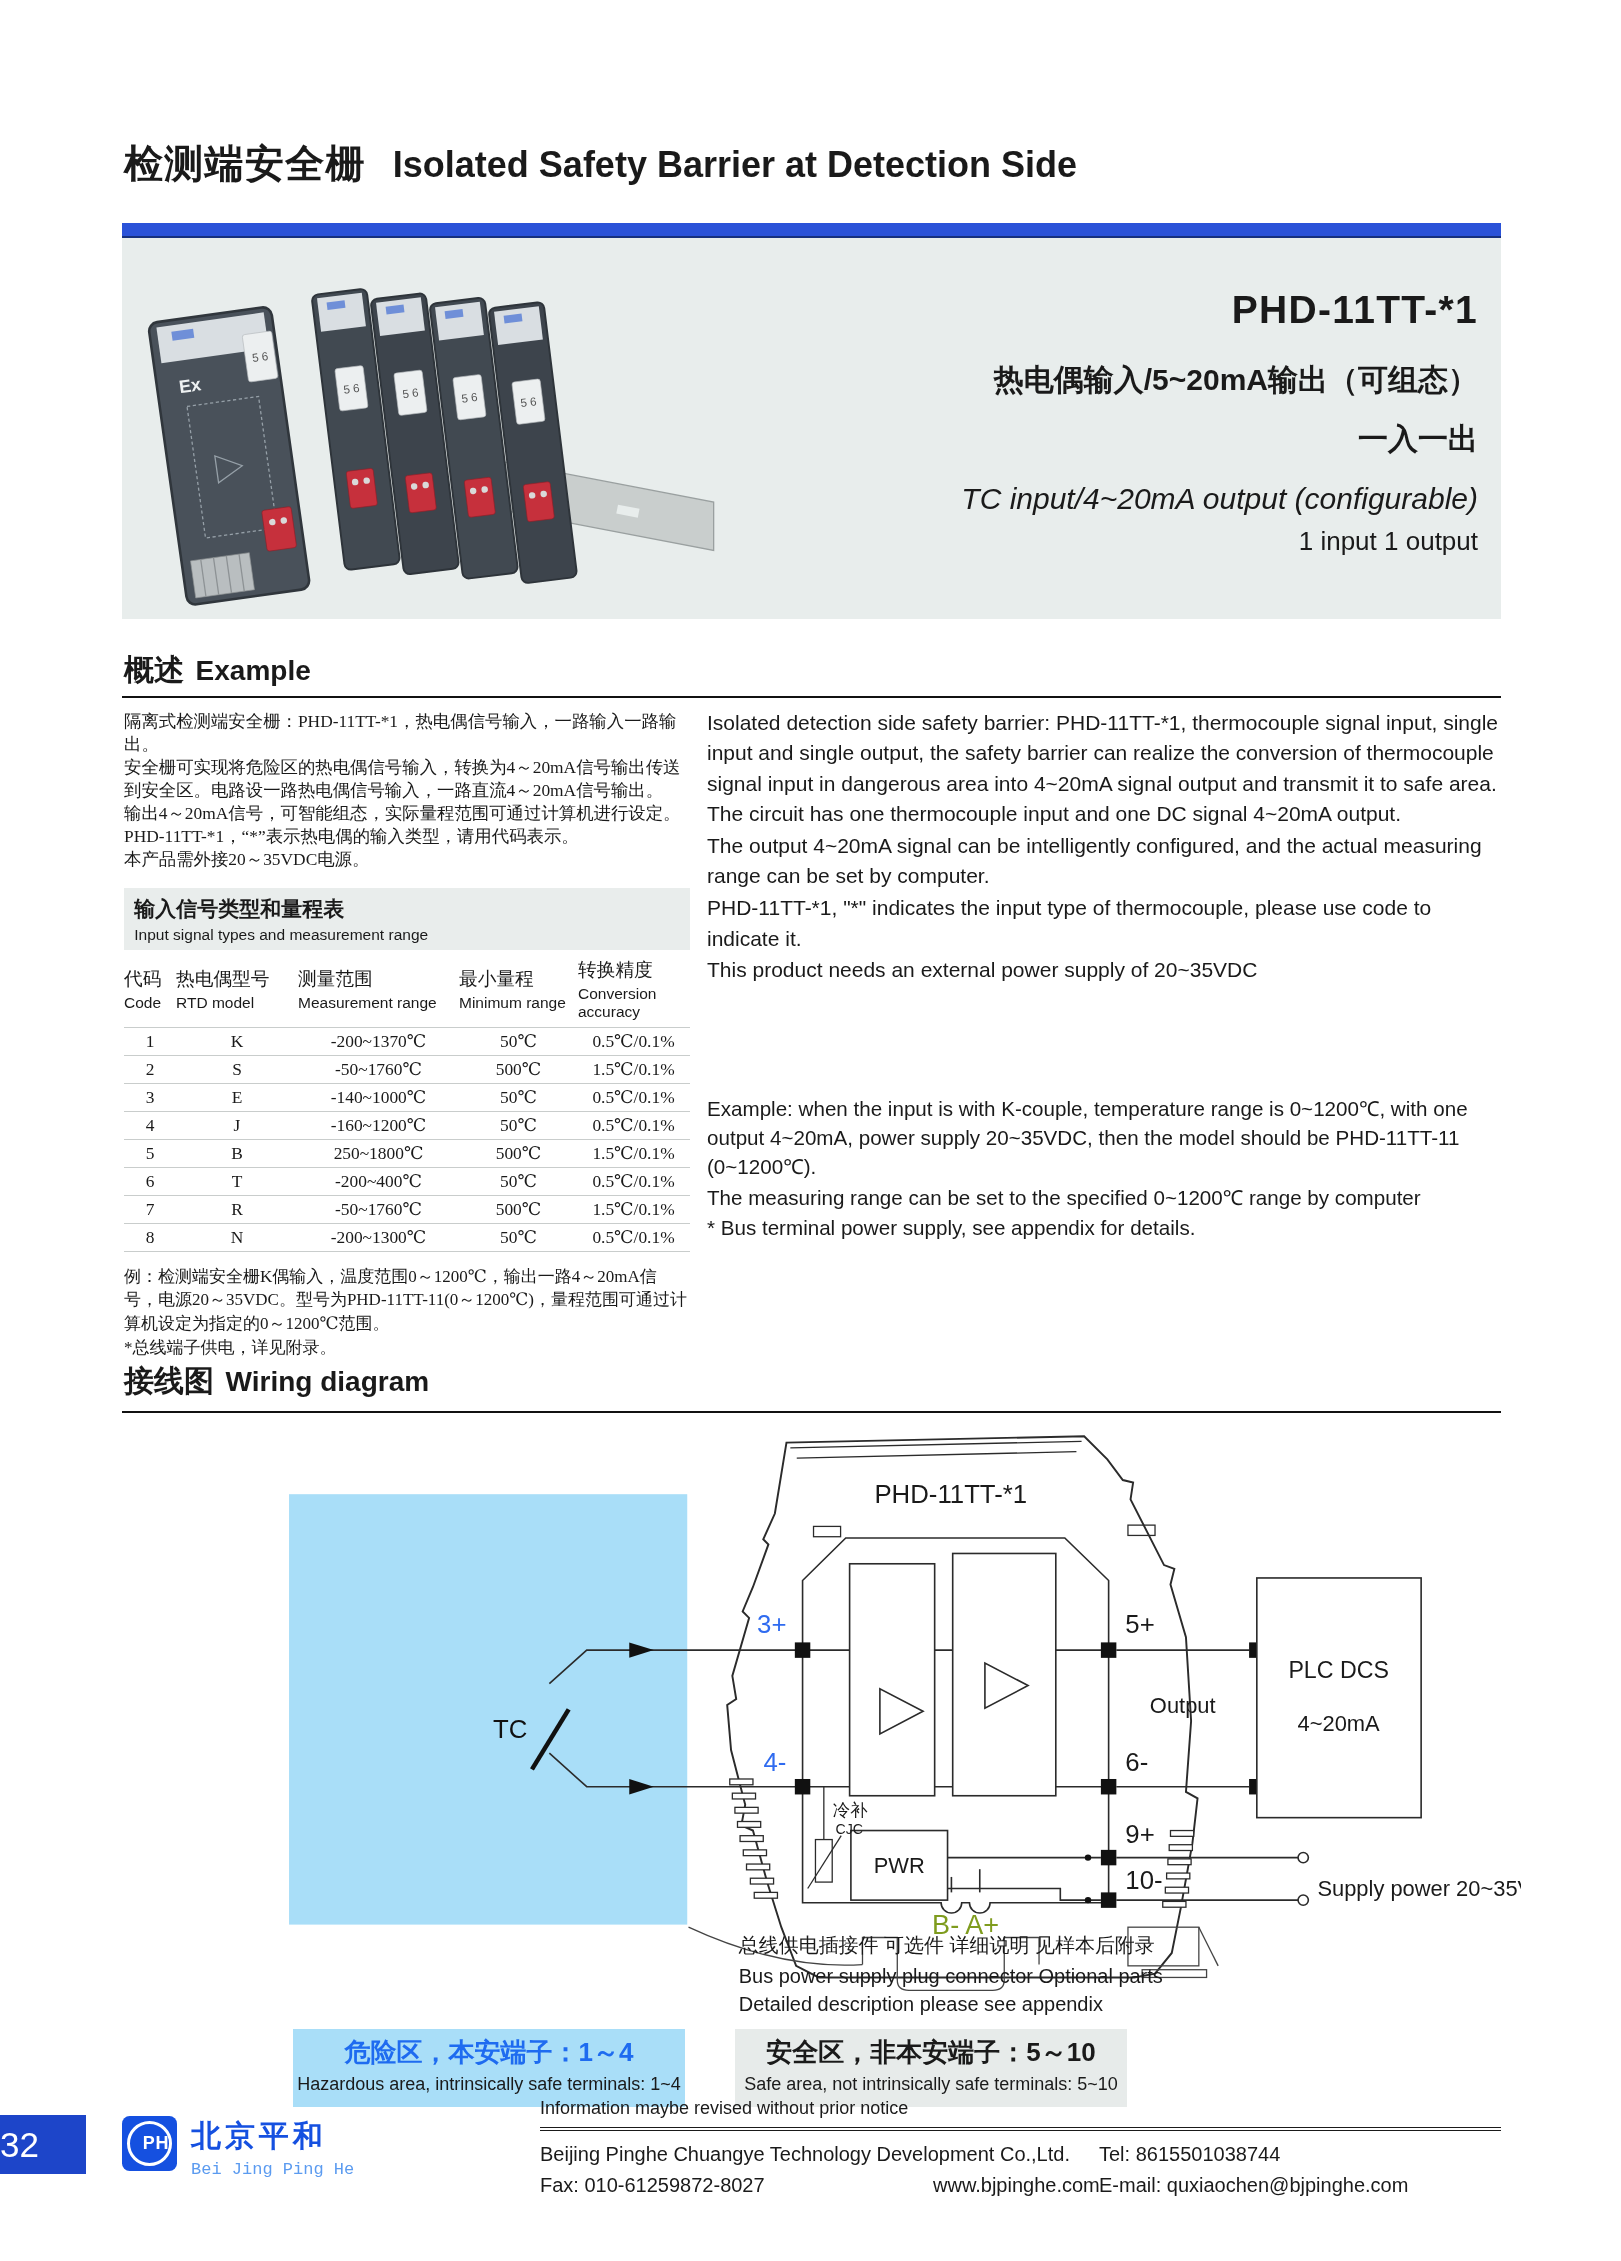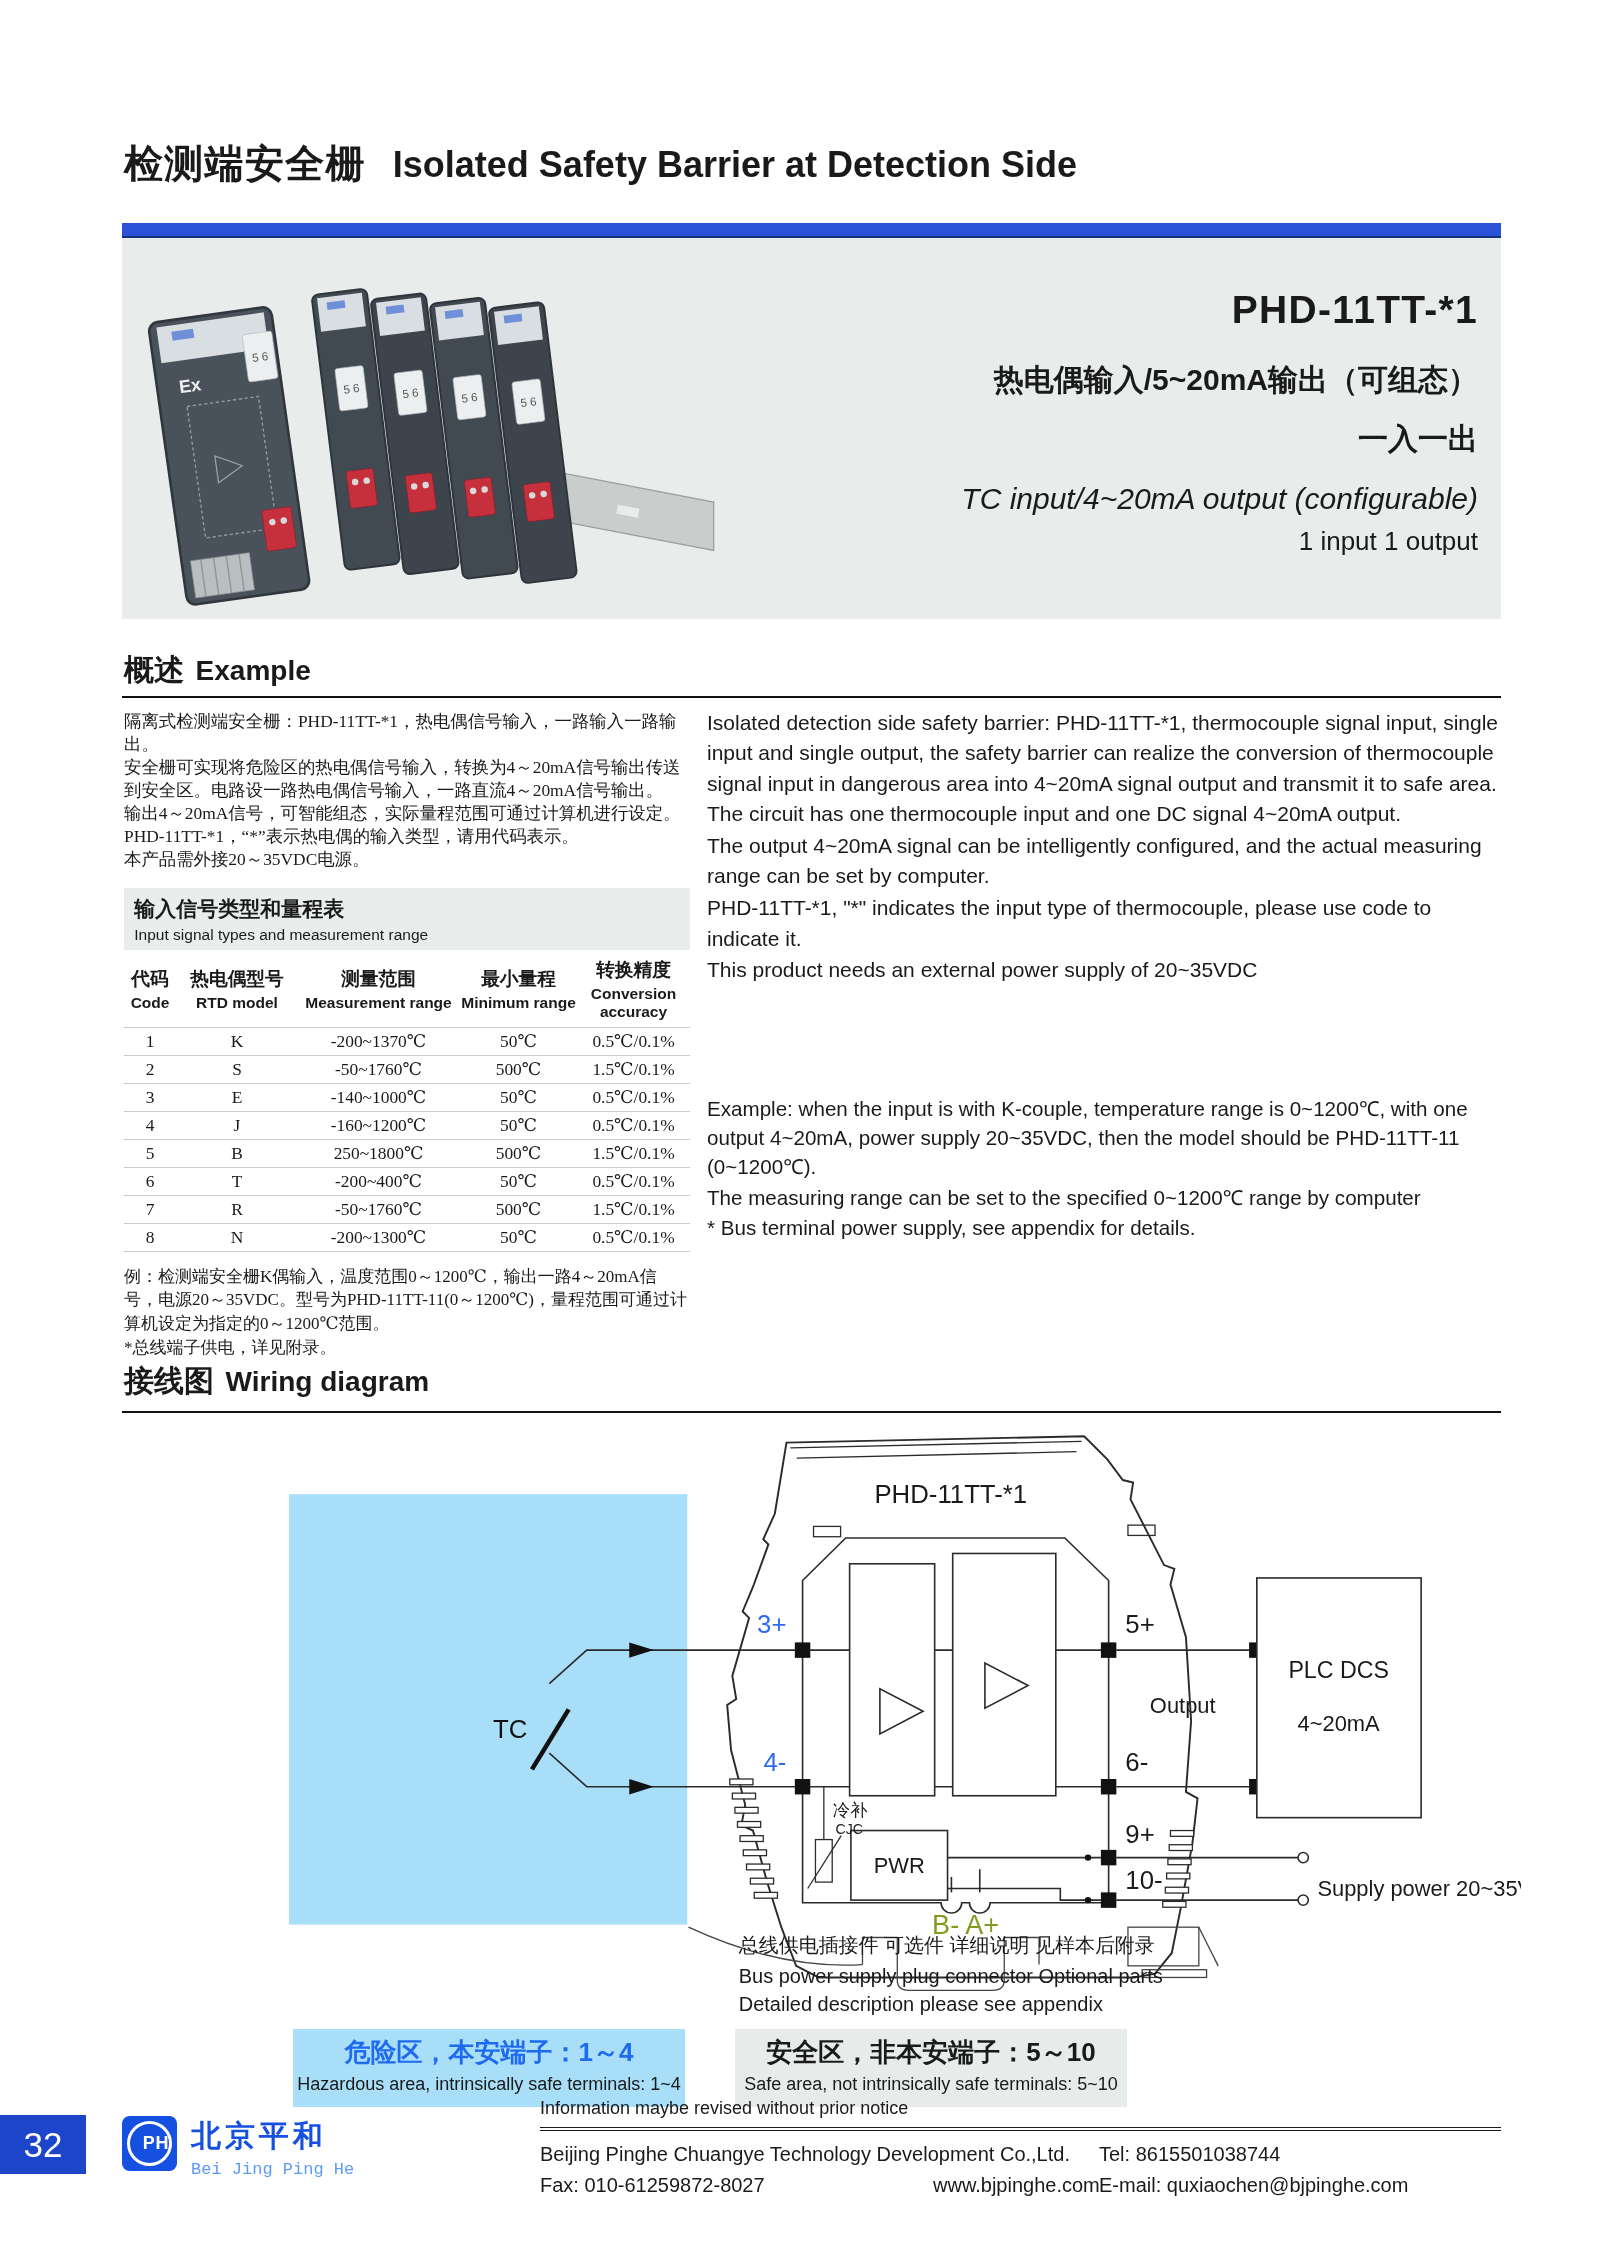--- a/index.html
+++ b/index.html
@@ -37,40 +37,40 @@
   .example-en{margin-top:108px;}
   .example-en p{font-size:20.6px;line-height:1.42;}
 
   
   .sig-table{margin-top:17px;width:566px;}
   .sig-title{background:#e9edec;padding:7.7px 0 6.4px 10.3px;}
   .sig-title .cn{display:block;font-size:21px;font-weight:bold;}
   .sig-title .en{display:block;font-size:15.5px;margin-top:2.6px;}
   .t-grid{display:grid;grid-template-columns:52px 122px 161px 119px 111px;align-items:center;}
   .t-head{border-bottom:0.6px solid #c9cdcc;padding:6.4px 0 5.2px 0;}
-  .t-h{ text-align:center;font-family:"Liberation Serif","DejaVu Serif",serif;font-weight:bold;}
+  .t-h{ font-family:"Liberation Serif","DejaVu Serif",serif;}
   .t-h .cn{display:block;font-size:18.7px;}
   .t-h .en{display:block;font-size:15.5px;margin-top:2.6px;font-family:"Liberation Sans",sans-serif;}
   .t-row{border-bottom:0.6px solid #c9cdcc;height:27px;}
   .t-c{text-align:center;font-family:"Liberation Serif","DejaVu Serif",serif;font-size:17.4px;}
   .example-cn{margin-top:13px;}
   .example-cn p{font-size:17px;line-height:1.4;}
 
   
   .wiring-head{left:124px;top:1361px;}
   .area-label{text-align:center;padding-top:6.4px;}
   .area-label .l1{display:block;font-size:26px;font-weight:bold;}
   .area-label .l2{display:block;font-size:18px;margin-top:3.9px;}
   .hazard-box{left:293px;top:2029px;width:392px;height:72px;background:#a9def8;}
   .hazard-box .l1{color:#1e6bf0;}
   .safe-box{left:735px;top:2029px;width:392px;height:72px;background:#e7ebea;}
 
   
   .page-box{left:0;top:2115px;width:86px;height:59px;background:#1d45c9;color:#fff;
-            display:flex;align-items:center;justify-content:center;font-size:35px;}
+            display:flex;align-items:center;font-size:35px;}
   .logo{left:122px;top:2116px;display:flex;align-items:flex-start;}
   .logo-badge{width:55px;height:55px;border-radius:7.7px;background:#1550e0;display:flex;align-items:center;justify-content:center;}
   .logo-ring{width:39px;height:39px;border:3.2px solid #fff;border-radius:50%;display:flex;align-items:center;justify-content:flex-end;}
   .logo-ring span{color:#fff;font-weight:bold;font-size:18px;letter-spacing:0.6px;}
   .logo-words{margin-left:14px;}
   .logo-cn{font-size:30px;font-weight:bold;color:#1550e0;font-family:"Liberation Serif","DejaVu Serif",serif;letter-spacing:3.9px;}
   .logo-en{font-size:17px;color:#5b9bf0;margin-top:2.6px;font-family:"Liberation Mono","DejaVu Sans Mono",monospace;}
   .f-note{left:540px;top:2098px;font-size:18px;}
   .f-rule{left:540px;top:2127px;width:961px;height:1.9px;border-top:1.9px solid #1a1a1a;border-bottom:0.6px solid #1a1a1a;}
   .f-company{left:540px;top:2143px;font-size:20px;}

